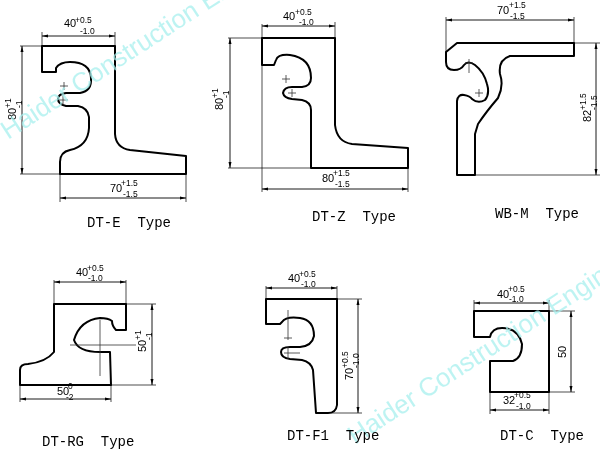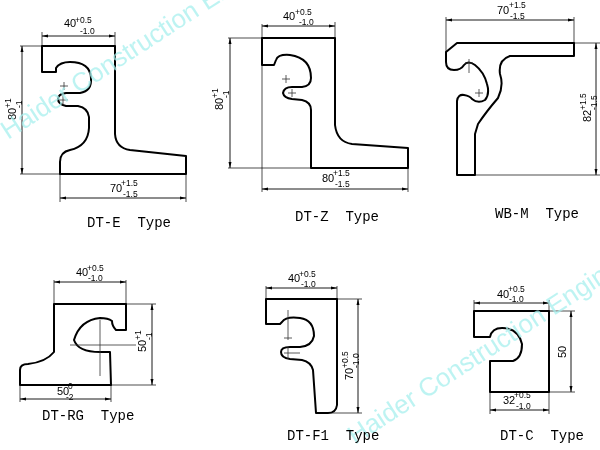--- a/index.html
+++ b/index.html
@@ -210,17 +210,17 @@
     <text class="dimtext" x="503" y="404">32</text>
     <text class="dimtext tol" x="514" y="398">+0.5</text>
     <text class="dimtext tol" x="516" y="409">-1.0</text>
   </g>
 
   <text class="wm" transform="translate(8,140) rotate(-33)">Haider Construction Engineering Ma</text>
   <text class="wm" transform="translate(355,445) rotate(-33)">Haider Construction Engineering</text>
 </svg>
 
 <div class="caption" style="left:87px; top:215px;">DT-E  Type</div>
-<div class="caption" style="left:295px; top:209px;">DT-Z  Type</div>
+<div class="caption" style="left:312px; top:209px;">DT-Z  Type</div>
 <div class="caption" style="left:495px; top:206px;">WB-M  Type</div>
-<div class="caption" style="left:42px; top:408px;">DT-RG  Type</div>
+<div class="caption" style="left:42px; top:434px;">DT-RG  Type</div>
 <div class="caption" style="left:287px; top:428px;">DT-F1  Type</div>
 <div class="caption" style="left:500px; top:428px;">DT-C  Type</div>
 
 </body></html>

